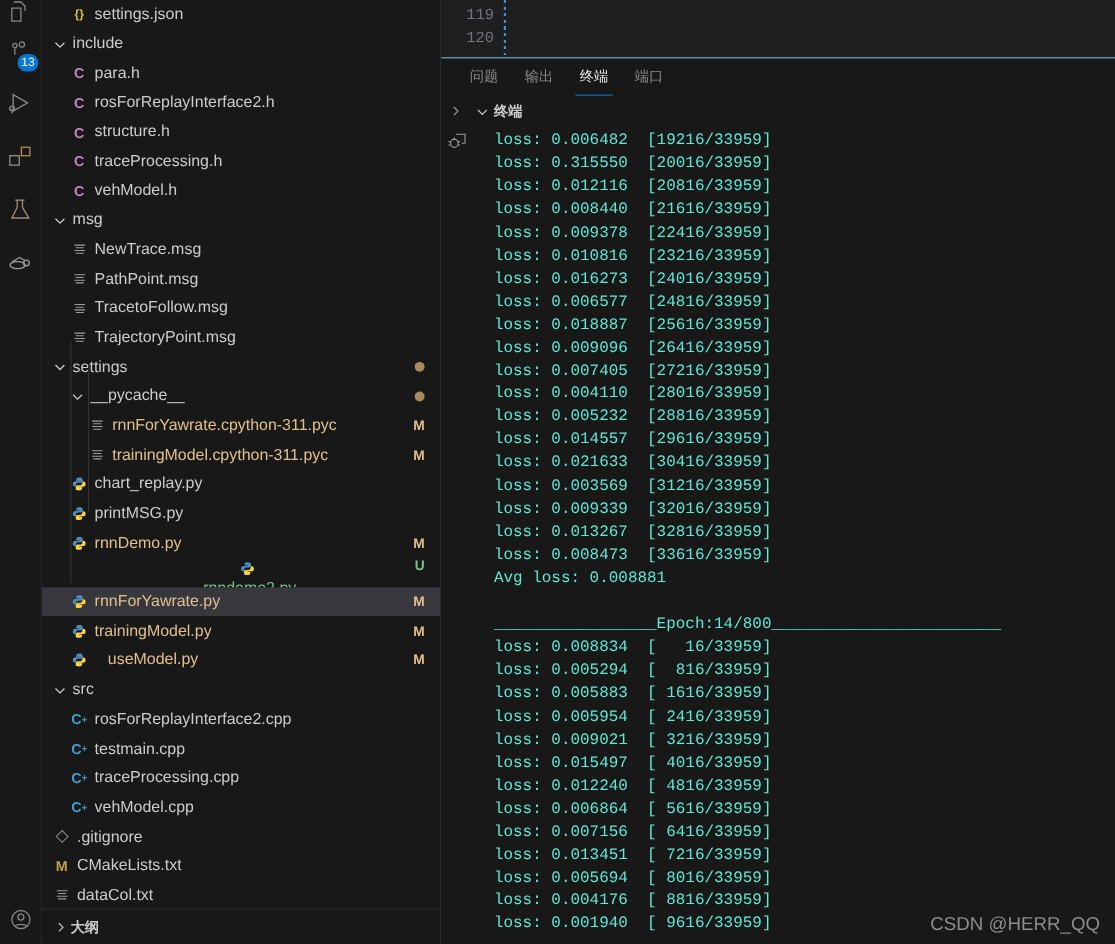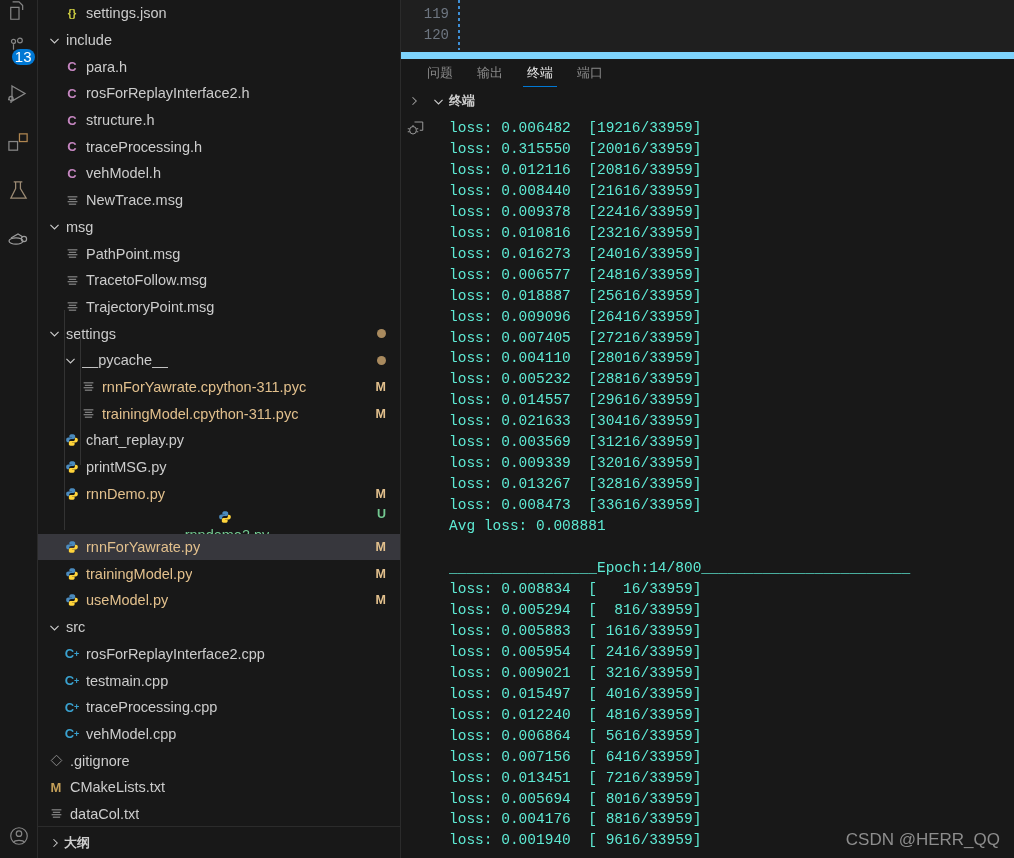--- a/index.html
+++ b/index.html
@@ -20,21 +20,21 @@
   }
   .act-icon {
     width: 38px; height: 48px;
     display: flex; align-items: center; justify-content: center;
     color: #868686; position: relative;
   }
   .act-icon svg { display: block; }
   .badge {
     position: absolute; right: 3px; bottom: 5px;
     background: #0078d4; color: #fff;
-    font-size: 15px; line-height: 16px;
+    font-size: 11px; line-height: 16px;
     min-width: 16px; height: 16px; border-radius: 8px;
     text-align: center; font-family: "Liberation Sans", sans-serif;
     padding: 0 3px;
   }
   .act-spacer { flex: 1 1 auto; }
 
   
   .sidebar {
     width: 363px; flex: 0 0 363px;
     background: #181818;
@@ -99,21 +99,21 @@
     position: absolute; left: 0; width: 48px; text-align: right;
     font-family: "Liberation Mono", monospace; font-size: 14px; color: #6e7681;
   }
   .indent-dash {
     position: absolute; left: 57px; width: 2px;
     background: repeating-linear-gradient(to bottom,#3e8fd6 0 3px,transparent 3px 6px);
   }
 
   .panel-tabs {
     height: 35px; flex: 0 0 35px; background: #181818;
-    border-top: 7px solid #7dd3fc;
+    border-top: 1px solid #7dd3fc;
     display: flex; align-items: stretch; padding-left: 14px;
   }
   .ptab {
     display: flex; align-items: center; padding: 0 12px;
     font-size: 13px; color: #8a8a8a; position: relative;
     font-family: "Liberation Sans", sans-serif;
   }
   .ptab.active { color: #e7e7e7; }
   .ptab.active::after {
     content: ""; position: absolute; left: 8px; right: 8px; bottom: 0;
@@ -230,42 +230,42 @@
           <span class="lbl name-norm">structure.h</span>
         </div>
         <div class="row" style="padding-left: 24px;">
           <span class="fic c-hdr">C</span>
           <span class="lbl name-norm">traceProcessing.h</span>
         </div>
         <div class="row" style="padding-left: 24px;">
           <span class="fic c-hdr">C</span>
           <span class="lbl name-norm">vehModel.h</span>
         </div>
-        <div class="row" style="padding-left: 24px;">
-          <span class="fic">
-            <svg width="13" height="13" viewBox="0 0 16 16" stroke="#9d9d9d" stroke-width="1.2">
-              <path d="M2 3.5h12M3.5 6.5h9M2 9.5h12M3.5 12.5h9"></path>
-            </svg>
-          </span>
-          <span class="lbl name-norm">NewTrace.msg</span>
-        </div>
         <div class="row" style="padding-left: 8px;">
           <span class="twisty">
             <svg width="13" height="13" viewBox="0 0 16 16" fill="none" stroke="#cccccc" stroke-width="1.4">
               <path d="M3 6l5 5 5-5"></path>
             </svg>
           </span>
           <span class="lbl name-norm">msg</span>
         </div>
         <div class="row" style="padding-left: 24px;">
           <span class="fic">
             <svg width="13" height="13" viewBox="0 0 16 16" stroke="#9d9d9d" stroke-width="1.2">
               <path d="M2 3.5h12M3.5 6.5h9M2 9.5h12M3.5 12.5h9"></path>
             </svg>
           </span>
+          <span class="lbl name-norm">NewTrace.msg</span>
+        </div>
+        <div class="row" style="padding-left: 24px;">
+          <span class="fic">
+            <svg width="13" height="13" viewBox="0 0 16 16" stroke="#9d9d9d" stroke-width="1.2">
+              <path d="M2 3.5h12M3.5 6.5h9M2 9.5h12M3.5 12.5h9"></path>
+            </svg>
+          </span>
           <span class="lbl name-norm">PathPoint.msg</span>
         </div>
         <div class="row" style="padding-left: 24px;">
           <span class="fic">
             <svg width="13" height="13" viewBox="0 0 16 16" stroke="#9d9d9d" stroke-width="1.2">
               <path d="M2 3.5h12M3.5 6.5h9M2 9.5h12M3.5 12.5h9"></path>
             </svg>
           </span>
           <span class="lbl name-norm">TracetoFollow.msg</span>
         </div>
@@ -364,21 +364,21 @@
         <div class="row" style="padding-left: 24px;">
           <span class="fic">
             <svg width="14" height="14" viewBox="0 0 24 24">
               <path fill="#4b8bbe" d="M11.9 2c-2.6 0-4.4.9-4.4 2.8v2.4h4.6v.7H5.6C3.6 7.9 2 9.2 2 12s1.5 4 3.4 4h1.6v-2.6c0-2 1.7-3.3 3.6-3.3h3.8c1.7 0 3-1.2 3-2.9V4.8C17.4 3 15.6 2 11.9 2z"></path>
               <path fill="#ffd43b" d="M12.1 22c2.6 0 4.4-.9 4.4-2.8v-2.4h-4.6v-.7h6.5c2 0 3.6-1.3 3.6-4.1s-1.5-4-3.4-4h-1.6v2.6c0 2-1.7 3.3-3.6 3.3H9.6c-1.7 0-3 1.2-3 2.9v3.4C6.6 21 8.4 22 12.1 22z"></path>
             </svg>
           </span>
           <span class="lbl name-mod">trainingModel.py</span>
           <span class="gitst st-M">M</span>
         </div>
-        <div class="row" style="padding-left: 24px;">
+        <div class="row" style="padding-left: 24px; gap: 12px;">
           <span class="fic">
             <svg width="14" height="14" viewBox="0 0 24 24">
               <path fill="#4b8bbe" d="M11.9 2c-2.6 0-4.4.9-4.4 2.8v2.4h4.6v.7H5.6C3.6 7.9 2 9.2 2 12s1.5 4 3.4 4h1.6v-2.6c0-2 1.7-3.3 3.6-3.3h3.8c1.7 0 3-1.2 3-2.9V4.8C17.4 3 15.6 2 11.9 2z"></path>
               <path fill="#ffd43b" d="M12.1 22c2.6 0 4.4-.9 4.4-2.8v-2.4h-4.6v-.7h6.5c2 0 3.6-1.3 3.6-4.1s-1.5-4-3.4-4h-1.6v2.6c0 2-1.7 3.3-3.6 3.3H9.6c-1.7 0-3 1.2-3 2.9v3.4C6.6 21 8.4 22 12.1 22z"></path>
             </svg>
           </span>
           <span class="lbl name-mod">useModel.py</span>
           <span class="gitst st-M">M</span>
         </div>
         <div class="row" style="padding-left: 8px;">

